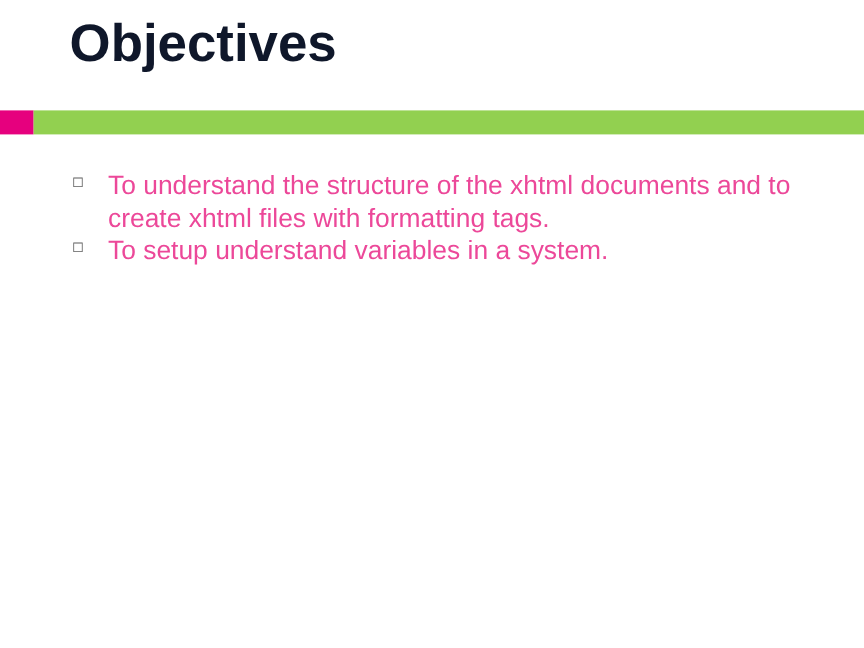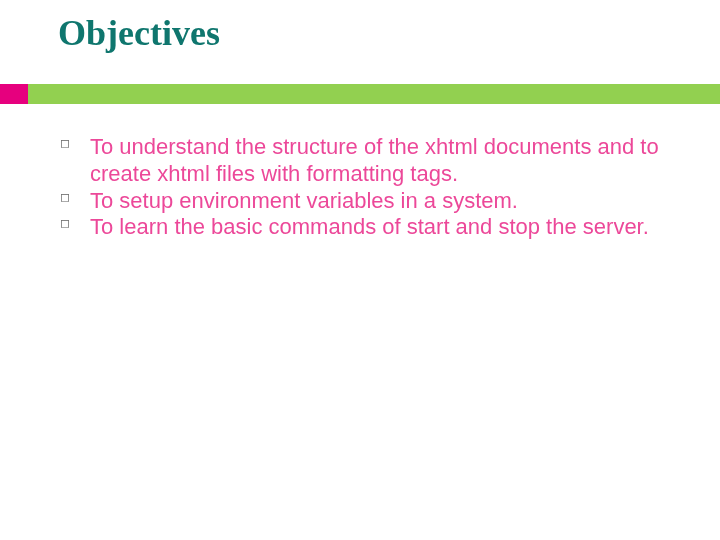--- a/index.html
+++ b/index.html
@@ -4,25 +4,24 @@
   <style>
     * { margin: 0; padding: 0; box-sizing: border-box; }
     body {
       width: 720px;
       height: 540px;
       font-family: Arial, sans-serif;
       background: #fff;
       position: relative;
     }
     .title {
-      font-size: 36px;
+      font-size: 44px;
       font-weight: bold;
-      color: #0f766e;
+      color: #0f172a;
       padding: 12px 0 0 58px;
-      font-family: Liberation Serif, serif;
     }
     .bar-wrapper {
       margin-top: 30px;
       width: 100%;
     }
     .pink-segment {
       display: inline-block;
       width: 28px;
       height: 20px;
       background: #e6007e;
@@ -62,16 +61,15 @@
 </head>
 <body>
 
 <div class="title">Objectives</div>
 
 <div class="bar-wrapper"><span class="pink-segment"></span><span class="green-bar"></span></div>
 
 <div class="content">
   <ul>
     <li>To understand the structure of the xhtml documents and to create xhtml files with formatting tags.</li>
-    <li>To setup environment variables in a system.</li>
-    <li>To learn the basic commands of start and stop the server.</li>
+    <li>To setup understand variables in a system.</li>
   </ul>
 </div>
 
 </body></html>

